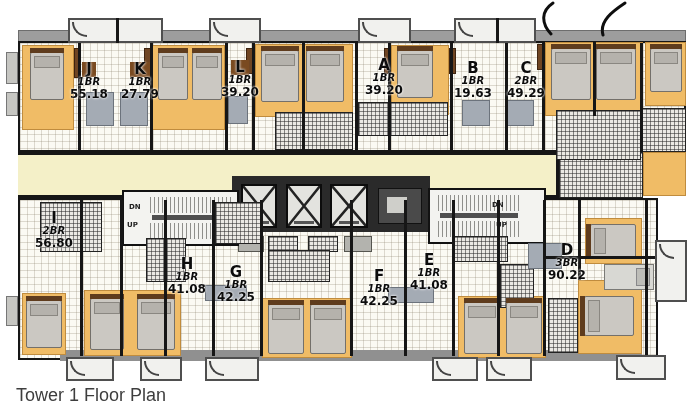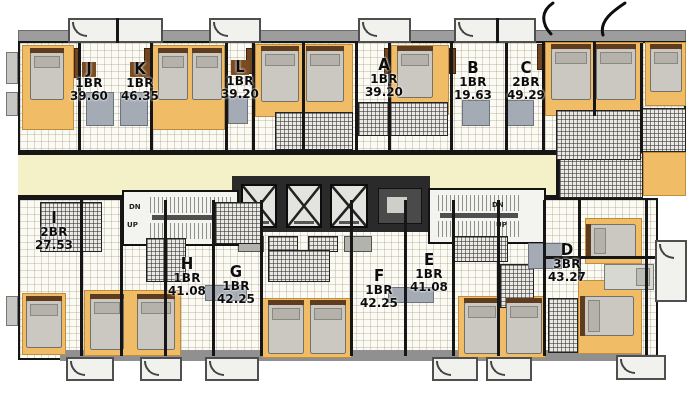--- a/index.html
+++ b/index.html
@@ -47,21 +47,21 @@
   
   .stairs{background:#f3f3f0;border:2px solid #121212;}
   .hatch{position:absolute;background:repeating-linear-gradient(90deg,#8f8f8b 0 1px,transparent 1px 4px);}
   .landing{position:absolute;background:#4f4f4f;}
   .slabel{position:absolute;font-size:7px;font-weight:bold;color:#222;line-height:1;}
   
   .ulabel{position:absolute;width:46px;text-align:center;z-index:30;color:#0c0c0c;line-height:1.08;
           text-shadow:0 0 2px rgba(255,255,255,.95),0 0 3px rgba(255,255,255,.8);}
   .ul-letter{font-size:15px;font-weight:bold;}
   .chip .ul-letter{display:inline-block;background:#7a4a20;padding:0 4px;line-height:15px;}
-  .ul-type{font-size:12px;font-weight:bold;letter-spacing:.3px;}
+  .ul-type{font-size:10px;font-weight:bold;letter-spacing:.3px;font-style:italic;}
   .ul-area{font-size:12px;font-weight:bold;}
   .caption{position:absolute;left:16px;top:385px;font-family:"Liberation Sans",sans-serif;
            font-size:18px;color:var(--c-caption_text,#3e3e3e);}
   .anno path{stroke:#0f0f0f;stroke-width:3;fill:none;stroke-linecap:round;}
 </style>
 </head>
 <body>
 
 <div class="stage">
 
@@ -242,26 +242,26 @@
       <i class="arc"></i>
     </div>
 
   <div class="abs sidebox" style="left:6px;top:52px;width:12px;height:32px"></div>
   <div class="abs sidebox" style="left:6px;top:92px;width:12px;height:24px"></div>
   <div class="abs sidebox" style="left:6px;top:296px;width:12px;height:30px"></div>
 
   <div class="ulabel chip" style="left:66px;top:60px">
     <div class="ul-letter">J</div>
     <div class="ul-type">1BR</div>
-    <div class="ul-area">39.60</div>
+    <div class="ul-area">55.18</div>
   </div>
   <div class="ulabel chip" style="left:117px;top:60px">
     <div class="ul-letter">K</div>
     <div class="ul-type">1BR</div>
-    <div class="ul-area">46.35</div>
+    <div class="ul-area">27.79</div>
   </div>
   <div class="ulabel chip" style="left:217px;top:58px">
     <div class="ul-letter">L</div>
     <div class="ul-type">1BR</div>
     <div class="ul-area">39.20</div>
   </div>
   <div class="ulabel" style="left:361px;top:57px">
     <div class="ul-letter">A</div>
     <div class="ul-type">1BR</div>
     <div class="ul-area">39.20</div>
@@ -272,21 +272,21 @@
     <div class="ul-area">19.63</div>
   </div>
   <div class="ulabel" style="left:503px;top:60px">
     <div class="ul-letter">C</div>
     <div class="ul-type">2BR</div>
     <div class="ul-area">49.29</div>
   </div>
   <div class="ulabel" style="left:31px;top:210px">
     <div class="ul-letter">I</div>
     <div class="ul-type">2BR</div>
-    <div class="ul-area">27.53</div>
+    <div class="ul-area">56.80</div>
   </div>
   <div class="ulabel" style="left:164px;top:256px">
     <div class="ul-letter">H</div>
     <div class="ul-type">1BR</div>
     <div class="ul-area">41.08</div>
   </div>
   <div class="ulabel" style="left:213px;top:264px">
     <div class="ul-letter">G</div>
     <div class="ul-type">1BR</div>
     <div class="ul-area">42.25</div>
@@ -297,21 +297,22 @@
     <div class="ul-area">42.25</div>
   </div>
   <div class="ulabel" style="left:406px;top:252px">
     <div class="ul-letter">E</div>
     <div class="ul-type">1BR</div>
     <div class="ul-area">41.08</div>
   </div>
   <div class="ulabel" style="left:544px;top:242px">
     <div class="ul-letter">D</div>
     <div class="ul-type">3BR</div>
-    <div class="ul-area">43.27</div>
+    <div class="ul-area">90.22</div>
   </div>
 
   <svg class="abs anno" style="left:533px;top:1px" width="100" height="36" viewBox="0 0 100 36">
     <path d="M18 33 C8 22 8 10 20 2"></path>
     <path d="M70 34 C66 20 80 10 92 2"></path>
   </svg>
 
+  <div class="caption">Tower 1 Floor Plan</div>
 </div>
 
 </body></html>

